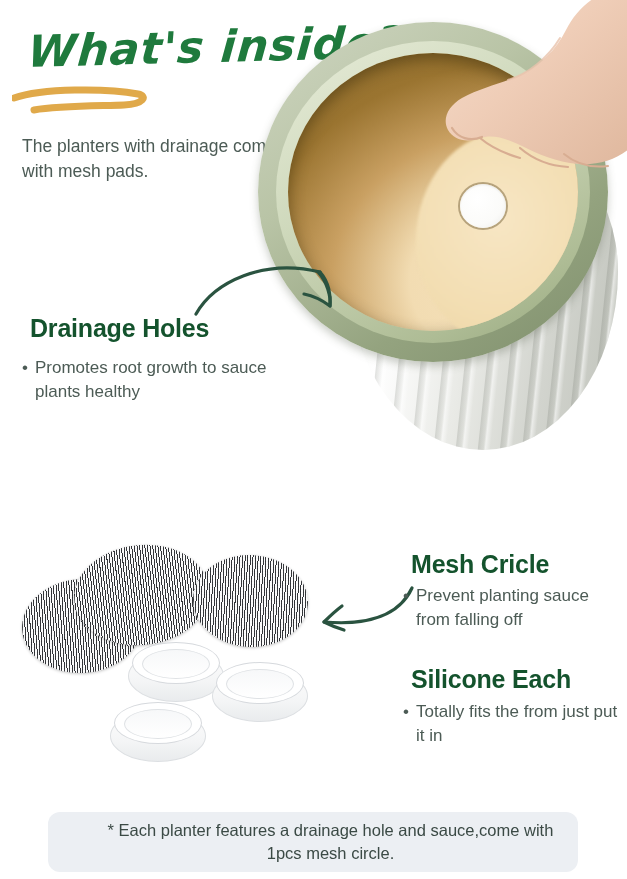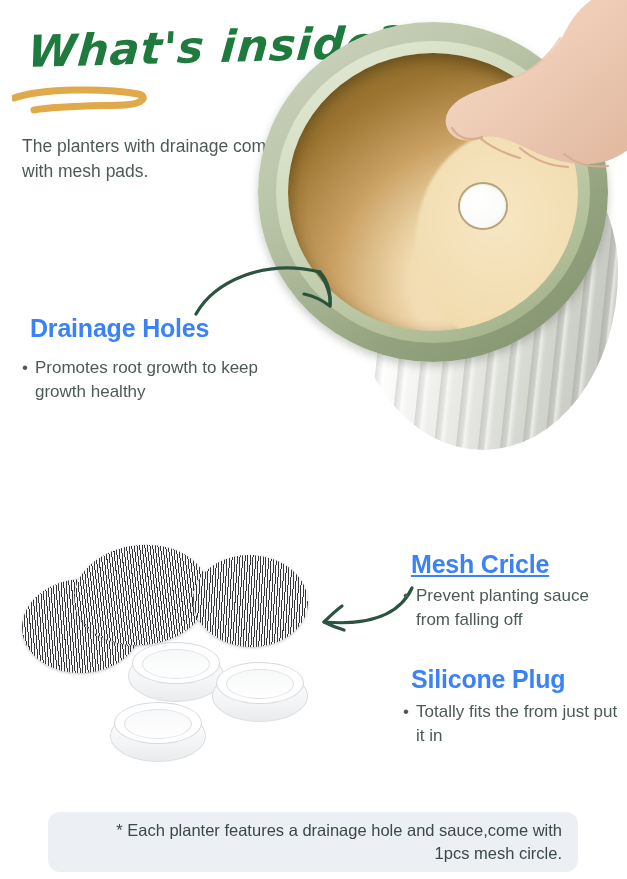--- a/index.html
+++ b/index.html
@@ -24,33 +24,33 @@
   .title-swash { position: absolute; left: 12px; top: 86px; width: 150px; height: 30px; }
 
   .subtitle {
     position: absolute; left: 22px; top: 134px; width: 270px;
     font-size: 17.5px; line-height: 1.42; color: #4c5b55;
   }
 
   
   .heading {
     position: absolute;
-    font-size: 25px; font-weight: 700; color: #3b82f6;
+    font-size: 25px; font-weight: 700; color: #14532d;
     letter-spacing: -0.2px; white-space: nowrap;
   }
   .bullet {
     position: absolute;
     font-size: 17px; line-height: 1.42; color: #4c5b55;
   }
   .bullet .dot { position: absolute; left: 0; top: 0; }
   .bullet .txt { display: block; padding-left: 13px; }
 
   #h-drainage { left: 30px; top: 314px; }
   #b-drainage { left: 22px; top: 356px; width: 250px; }
-  #h-mesh     { left: 411px; top: 550px; text-decoration: underline; }
+  #h-mesh     { left: 411px; top: 550px; }
   #b-mesh     { left: 403px; top: 584px; width: 210px; }
   #h-plug     { left: 411px; top: 665px; }
   #b-plug     { left: 403px; top: 700px; width: 215px; }
 
   
   #photo { position: absolute; left: 248px; top: 0px; width: 379px; height: 500px; }
 
   .pot-body {
     position: absolute; left: 100px; top: 120px;
     width: 270px; height: 330px;
@@ -153,21 +153,21 @@
   #arrow-drainage { position: absolute; left: 190px; top: 248px; width: 170px; height: 80px; }
   #arrow-mesh { position: absolute; left: 308px; top: 578px; width: 112px; height: 62px; }
 
   
   #footnote {
     position: absolute; left: 48px; top: 812px; width: 530px; height: 60px;
     background: #eceff3; border-radius: 12px;
     display: flex; align-items: center; justify-content: center;
   }
   #footnote .note-text {
-    text-align: right; font-size: 16.5px; line-height: 1.4; color: #3b4a45;
+    text-align: center; font-size: 16.5px; line-height: 1.4; color: #3b4a45;
     padding: 0 16px;
     margin-left: 35px;
   }
 </style>
 </head>
 <body>
 
 <div id="page">
 
   <div class="title">What's inside?</div>
@@ -220,21 +220,21 @@
 
   <svg id="arrow-drainage" viewBox="0 0 170 80">
     <path d="M6,66 C24,34 74,10 130,24" fill="none" stroke="#2a5340" stroke-width="3.2" stroke-linecap="round"></path>
     <path d="M140,58 C141,48 137,34 128,24 M140,58 C132,52 124,48 114,46" fill="none" stroke="#2a5340" stroke-width="3.2" stroke-linecap="round"></path>
     <path d="M130,24 C139,34 141,48 140,58" fill="none" stroke="#2a5340" stroke-width="3.2" stroke-linecap="round"></path>
   </svg>
 
   <div class="heading" id="h-drainage">Drainage Holes</div>
   <div class="bullet" id="b-drainage">
     <span class="dot">•</span>
-    <span class="txt">Promotes root growth to keep growth healthy</span>
+    <span class="txt">Promotes root growth to sauce plants healthy</span>
   </div>
 
   <div id="mesh-group">
     <div class="mesh" id="mesh-a"></div>
     <div class="mesh" id="mesh-b"></div>
     <div class="mesh" id="mesh-c"></div>
   </div>
 
   <div id="plug-group">
     <div class="plug" id="plug-a">
@@ -258,21 +258,21 @@
     <path d="M104,10 C92,36 62,48 16,44" fill="none" stroke="#2a5340" stroke-width="3.2" stroke-linecap="round"></path>
     <path d="M34,28 C26,34 20,40 16,44 C22,47 29,50 36,52" fill="none" stroke="#2a5340" stroke-width="3.2" stroke-linecap="round" stroke-linejoin="round"></path>
   </svg>
 
   <div class="heading" id="h-mesh">Mesh Cricle</div>
   <div class="bullet" id="b-mesh">
     <span class="dot">•</span>
     <span class="txt">Prevent planting sauce from falling off</span>
   </div>
 
-  <div class="heading" id="h-plug">Silicone Plug</div>
+  <div class="heading" id="h-plug">Silicone Each</div>
   <div class="bullet" id="b-plug">
     <span class="dot">•</span>
     <span class="txt">Totally fits the from just put it in</span>
   </div>
 
   <div id="footnote">
     <div class="note-text">* Each planter features a drainage hole and sauce,come with 1pcs mesh circle.</div>
   </div>
 
 </div>

